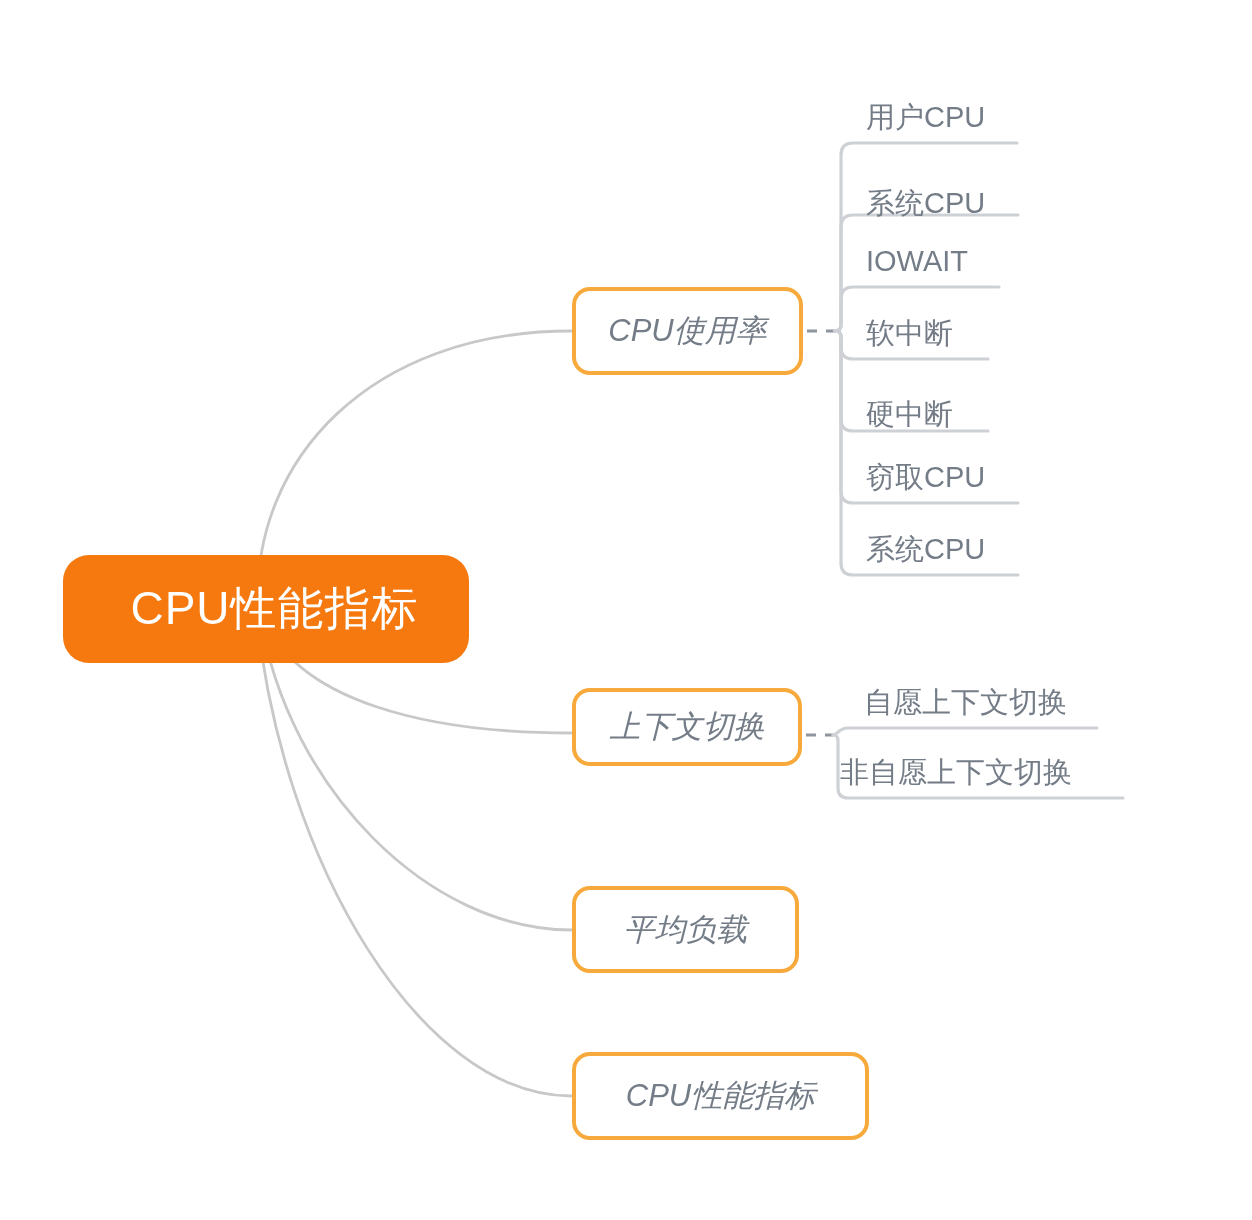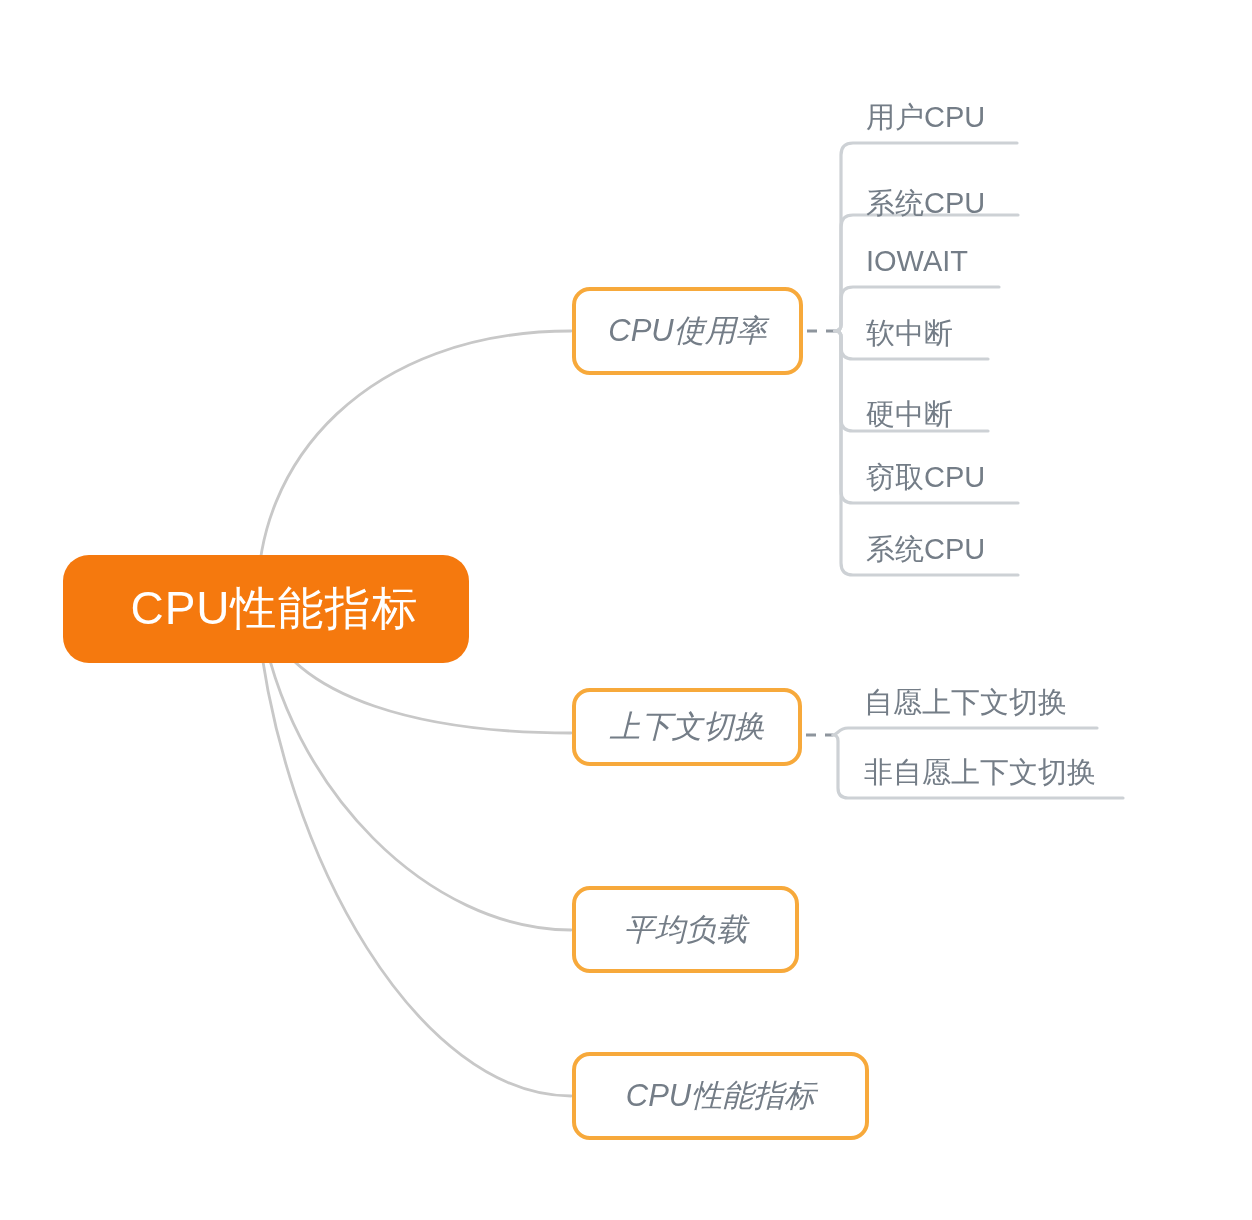--- a/index.html
+++ b/index.html
@@ -83,15 +83,15 @@
 
   <div class="child-label" style="left:866px;top:99px">用户CPU</div>
   <div class="child-label" style="left:866px;top:185px">系统CPU</div>
   <div class="child-label" style="left:866px;top:243px">IOWAIT</div>
   <div class="child-label" style="left:866px;top:315px">软中断</div>
   <div class="child-label" style="left:866px;top:396px">硬中断</div>
   <div class="child-label" style="left:866px;top:459px">窃取CPU</div>
   <div class="child-label" style="left:866px;top:531px">系统CPU</div>
 
   <div class="child-label" style="left:864px;top:684px">自愿上下文切换</div>
-  <div class="child-label" style="left:864px;top:754px">非自愿上下文切换</div>
+  <div class="child-label" style="left:840px;top:754px">非自愿上下文切换</div>
 
 </div>
 
 </body></html>

